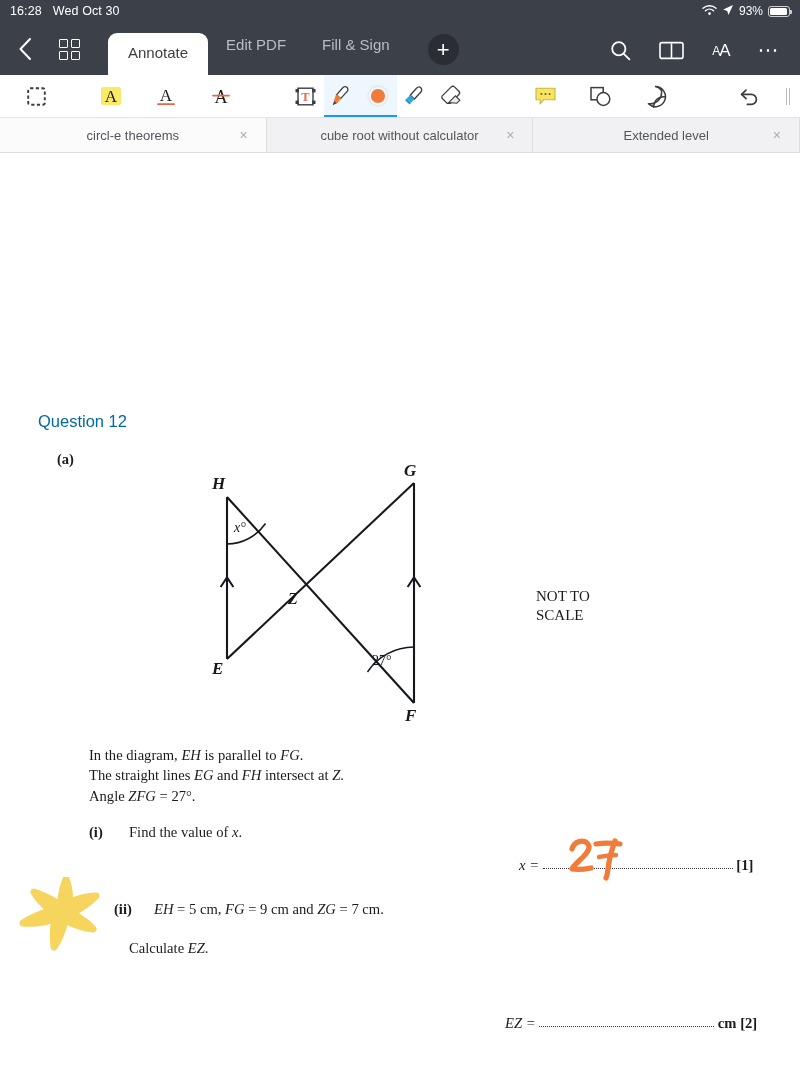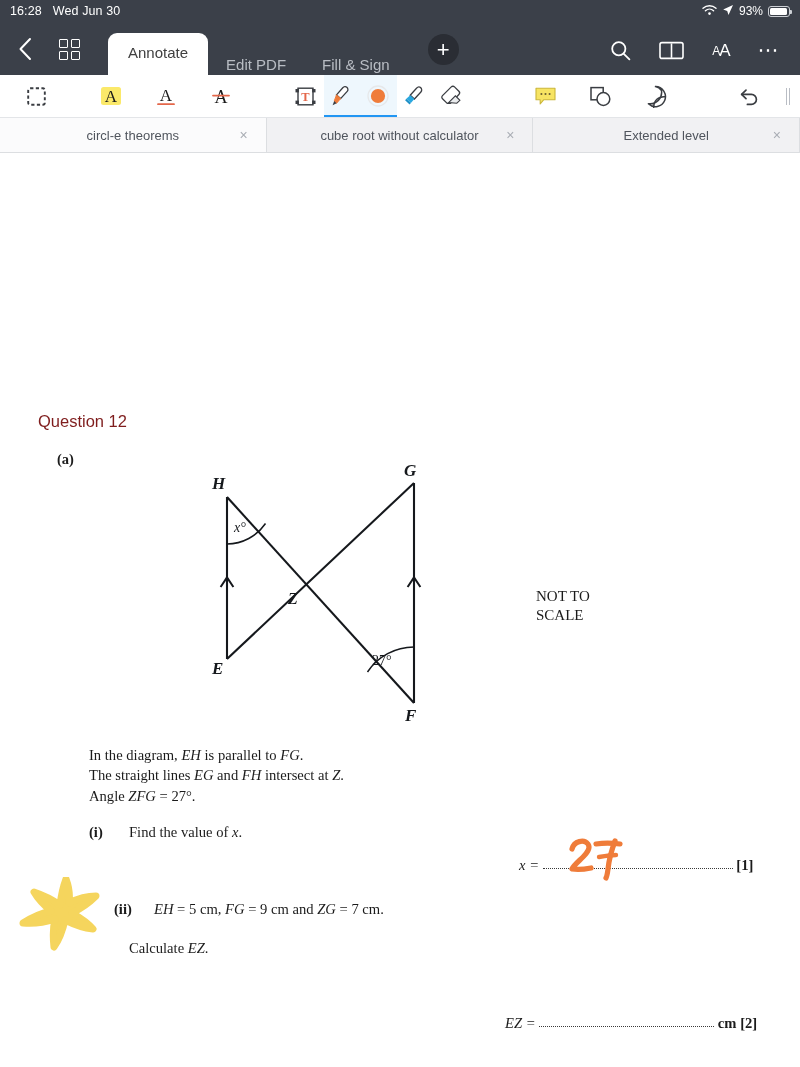--- a/index.html
+++ b/index.html
@@ -89,21 +89,21 @@
 
   .tabs-row {
     display: flex;
     align-items: flex-end;
     gap: 0;
     margin-left: 10px;
   }
   .mode-tab {
     color: #b9bdc4;
     font-size: 15px;
-    padding: 0 18px 2px 18px;
+    padding: 0 18px 22px 18px;
     white-space: nowrap;
   }
   .mode-tab.active {
     background: #ffffff;
     color: #404040;
     border-radius: 9px 9px 0 0;
     padding: 11px 20px 14px 20px;
     font-size: 15px;
   }
   .plus-btn {
@@ -203,21 +203,21 @@
     position: relative;
     width: 800px;
     height: 914px;
     background: #ffffff;
     overflow: hidden;
   }
 
   .q-title {
     position: absolute;
     left: 38px; top: 259px;
-    color: #7f1d1d;
+    color: #0369a1;
     font-size: 16.5px;
   }
   .part-a {
     position: absolute;
     left: 57px; top: 298px;
     font-family: "Liberation Serif", serif;
     font-weight: bold;
     font-size: 14.5px;
     color: #1b1b1b;
   }
@@ -285,21 +285,21 @@
     left: 8px; top: 724px;
     pointer-events: none;
   }
 </style>
 </head>
 <body>
 
 <div class="status-bar">
   <div class="status-left">
     <span class="status-time">16:28</span>
-    <span class="status-date">Wed Jun 30</span>
+    <span class="status-date">Wed Oct 30</span>
   </div>
   <div class="status-right">
     <span>
       <svg width="15" height="12" viewBox="0 0 15 12">
         <path d="M1 4.2A10 10 0 0 1 14 4.2" stroke="#fff" stroke-width="1.4" fill="none" stroke-linecap="round"></path>
         <path d="M3.4 6.7A6.2 6.2 0 0 1 11.6 6.7" stroke="#fff" stroke-width="1.4" fill="none" stroke-linecap="round"></path>
         <circle cx="7.5" cy="9.6" r="1.3" fill="#fff"></circle>
       </svg>
     </span>
     <span>

